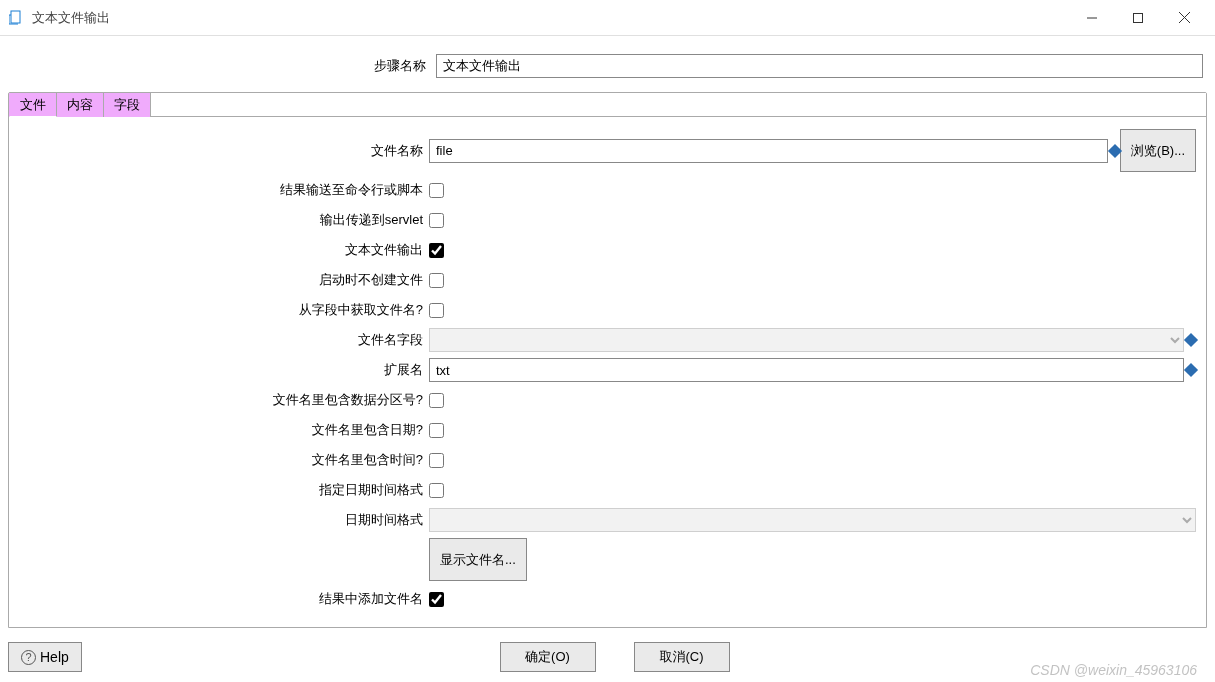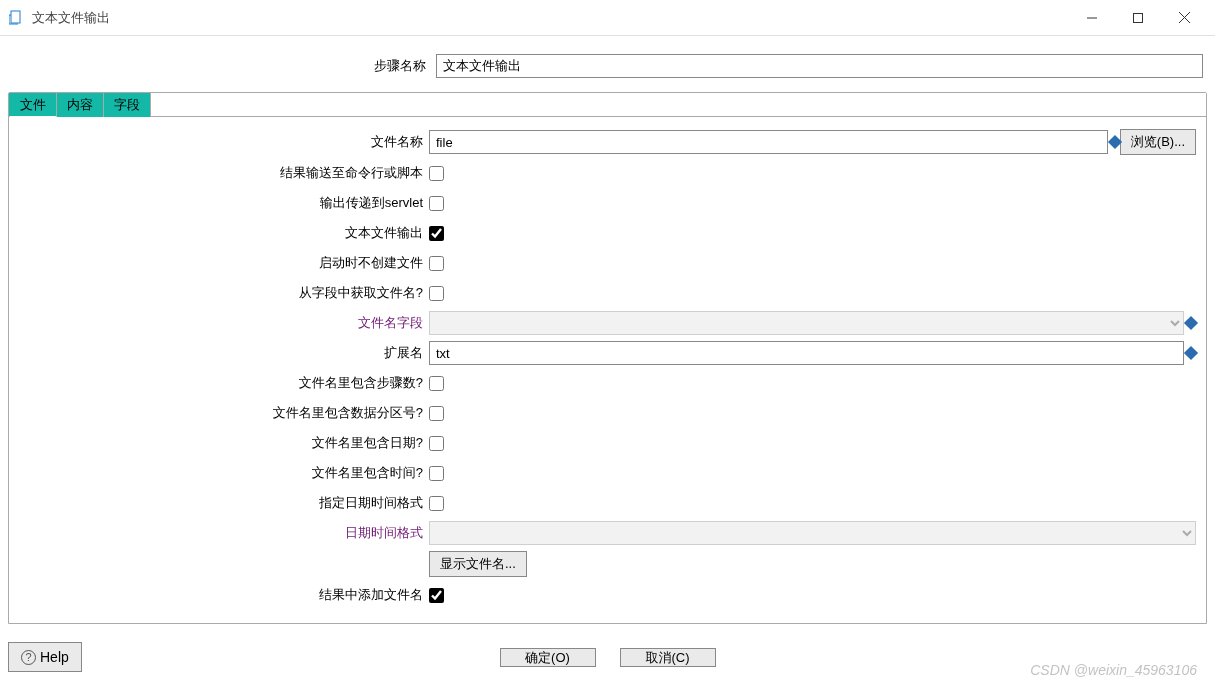--- a/index.html
+++ b/index.html
@@ -63,21 +63,21 @@
 .tabs {
   display: flex;
   height: 24px;
   border-bottom: 1px solid #aaa;
   background: #fff;
 }
 .tab {
   padding: 3px 10px 0 10px;
   border-right: 1px solid #aaa;
   height: 24px;
-  background: #14b8a6;
+  background: #f0abfc;
   position: relative;
   cursor: default;
 }
 .tab.active {
   border-bottom: 1px solid #fff;
   margin-bottom: -1px;
   z-index: 2;
 }
 .tab:first-child.active { border-left: 1px solid transparent; }
 .tab-content {
@@ -88,21 +88,21 @@
   align-items: center;
   margin-bottom: 6px;
   min-height: 24px;
 }
 .form-row .lbl {
   width: 410px;
   text-align: right;
   padding-right: 6px;
   white-space: nowrap;
 }
-.form-row .lbl.disabled { color: #701a75; }
+.form-row .lbl.disabled { color: #000000; }
 .form-row .ctrl {
   display: flex;
   align-items: center;
   flex: 1;
 }
 input[type="text"] {
   height: 24px;
   border: 1px solid #888;
   padding: 2px 6px;
   font-size: 13px;
@@ -119,21 +119,21 @@
   accent-color: #000;
 }
 .diamond {
   width: 10px; height: 10px;
   transform: rotate(45deg);
   background: #2b6cb0;
   flex-shrink: 0;
   margin-left: 2px;
 }
 .browse-btn, .std-btn {
-  height: 26px;
+  height: 43px;
   border: 1px solid #888;
   background: #eaeaea;
   padding: 0 10px;
   font-size: 13px;
   font-family: inherit;
   cursor: default;
 }
 select {
   height: 24px;
   border: 1px solid #888;
@@ -172,22 +172,23 @@
   justify-content: center;
   font-size: 11px;
   color: #555;
 }
 .center-btns {
   position: absolute;
   left: 50%; transform: translateX(-50%);
   display: flex; gap: 24px;
 }
 .center-btns .std-btn {
-  height: 19px;
+  height: 30px;
   min-width: 96px;
+  margin-left: 14px;
 }
 .watermark {
   position: absolute;
   right: 18px;
   bottom: 4px;
   color: rgba(120,120,120,.45);
   font-size: 14px;
   font-style: italic;
   pointer-events: none;
 }
@@ -290,26 +291,20 @@
     </div>
 
     <div class="form-row">
       <div class="lbl">扩展名</div>
       <div class="ctrl">
         <input type="text" class="flex1" value="txt" style="">
         <div class="diamond"></div>
       </div>
     </div>
 
-    <div class="form-row">
-      <div class="lbl">文件名里包含步骤数?</div>
-      <div class="ctrl">
-          <input type="checkbox" style="">
-        </div>
-    </div>
 
     <div class="form-row">
       <div class="lbl">文件名里包含数据分区号?</div>
       <div class="ctrl">
           <input type="checkbox" style="">
         </div>
     </div>
 
     <div class="form-row">
       <div class="lbl">文件名里包含日期?</div>

